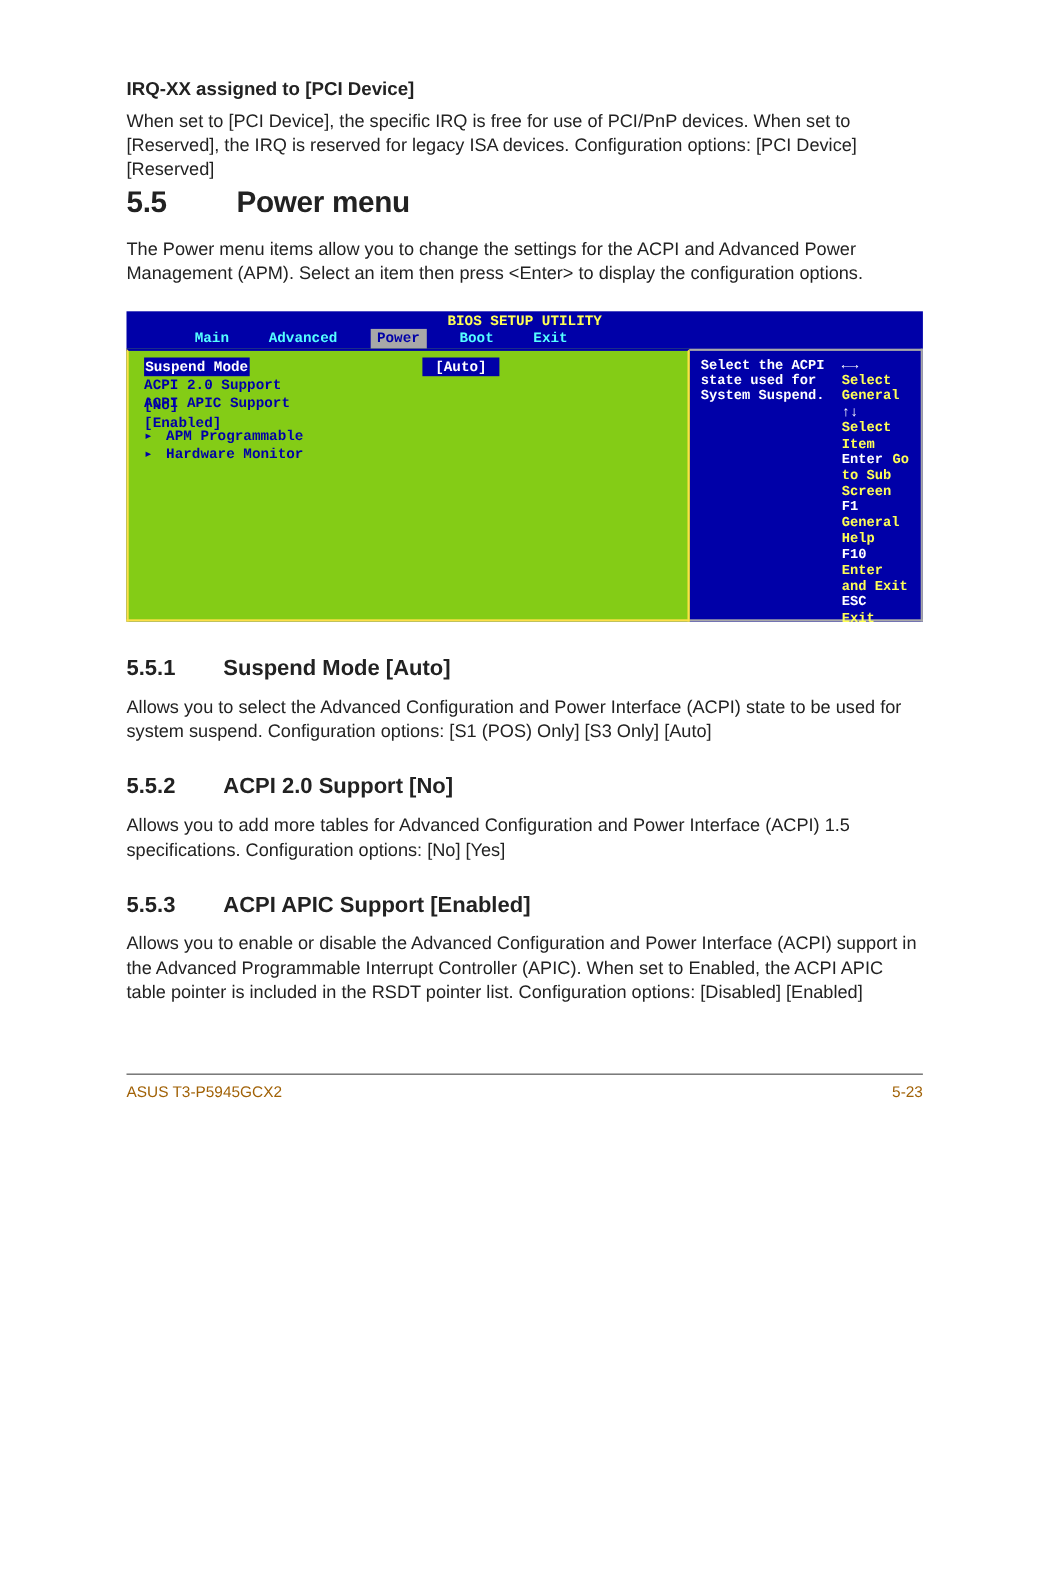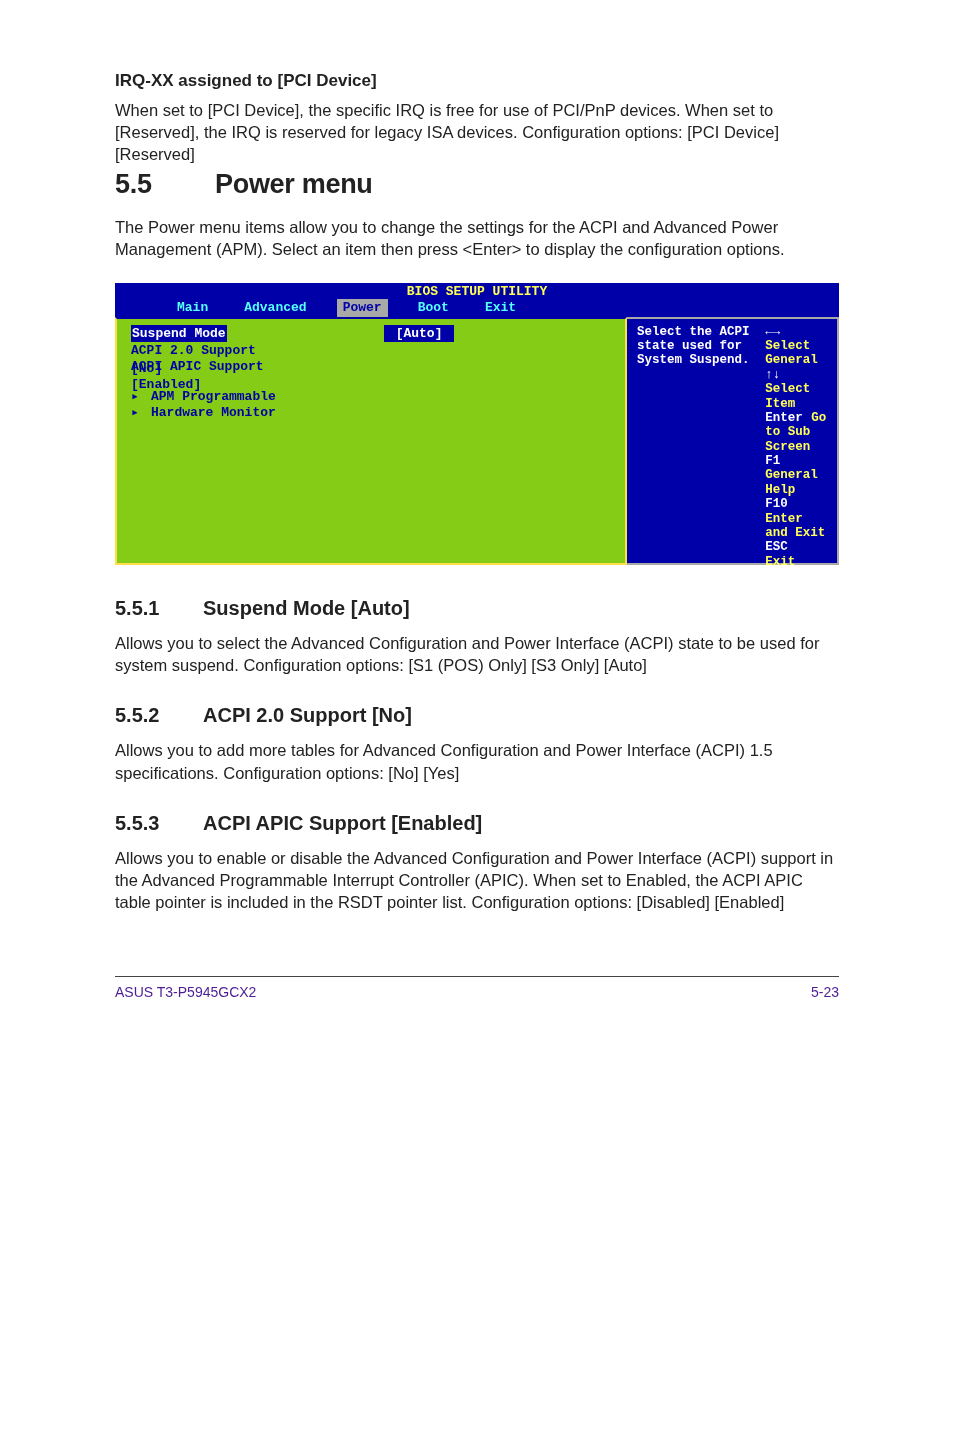--- a/index.html
+++ b/index.html
@@ -123,21 +123,21 @@
     margin-bottom: 26px;
   }
   
   .page-footer {
     border-top: 1px solid #444;
     margin-top: 62px;
     padding-top: 6px;
     display:flex;
     justify-content: space-between;
     font-size: 14px;
-    color: #4c1d95;
+    color: #a16207;
   }
 </style>
 </head>
 <body>
 
 <div class="heading-small">IRQ-XX assigned to [PCI Device]</div>
 <div class="body-para">When set to [PCI Device], the specific IRQ is free for use of PCI/PnP devices. When set to [Reserved], the IRQ is reserved for legacy ISA devices. Configuration options: [PCI Device] [Reserved]</div>
 
 <h1 class="section-heading">
   <span class="num">5.5</span><span>Power menu</span>

